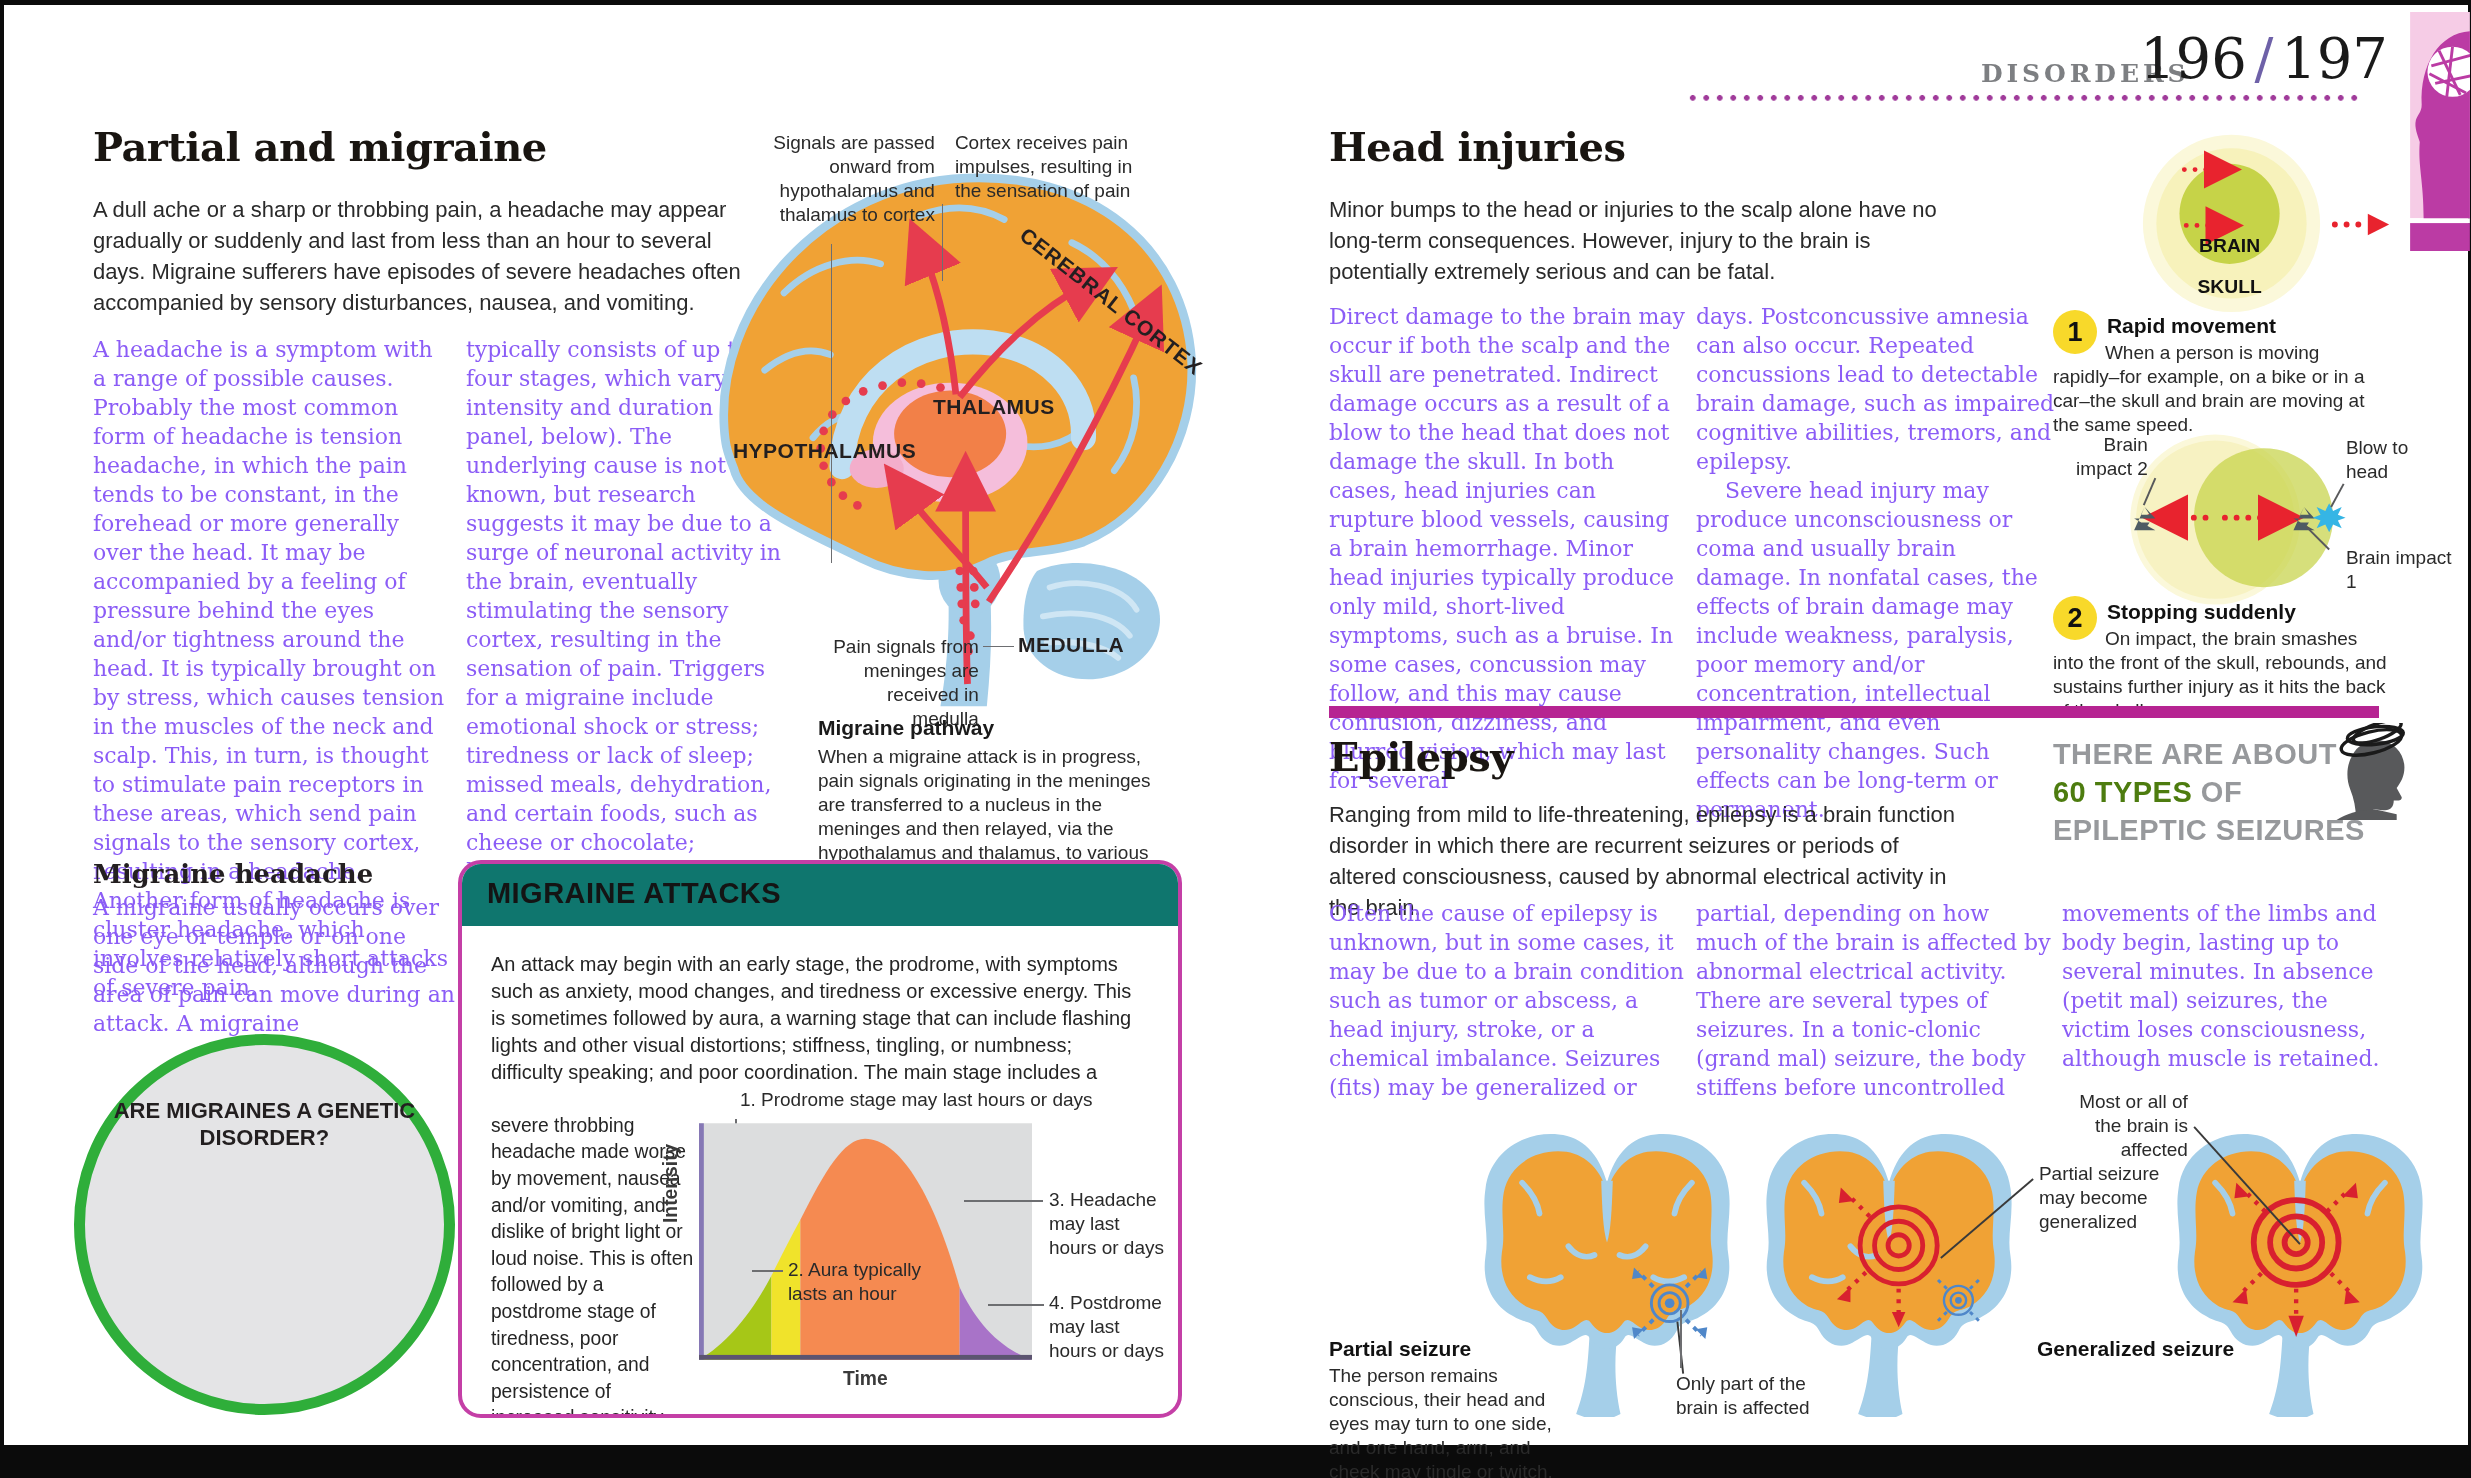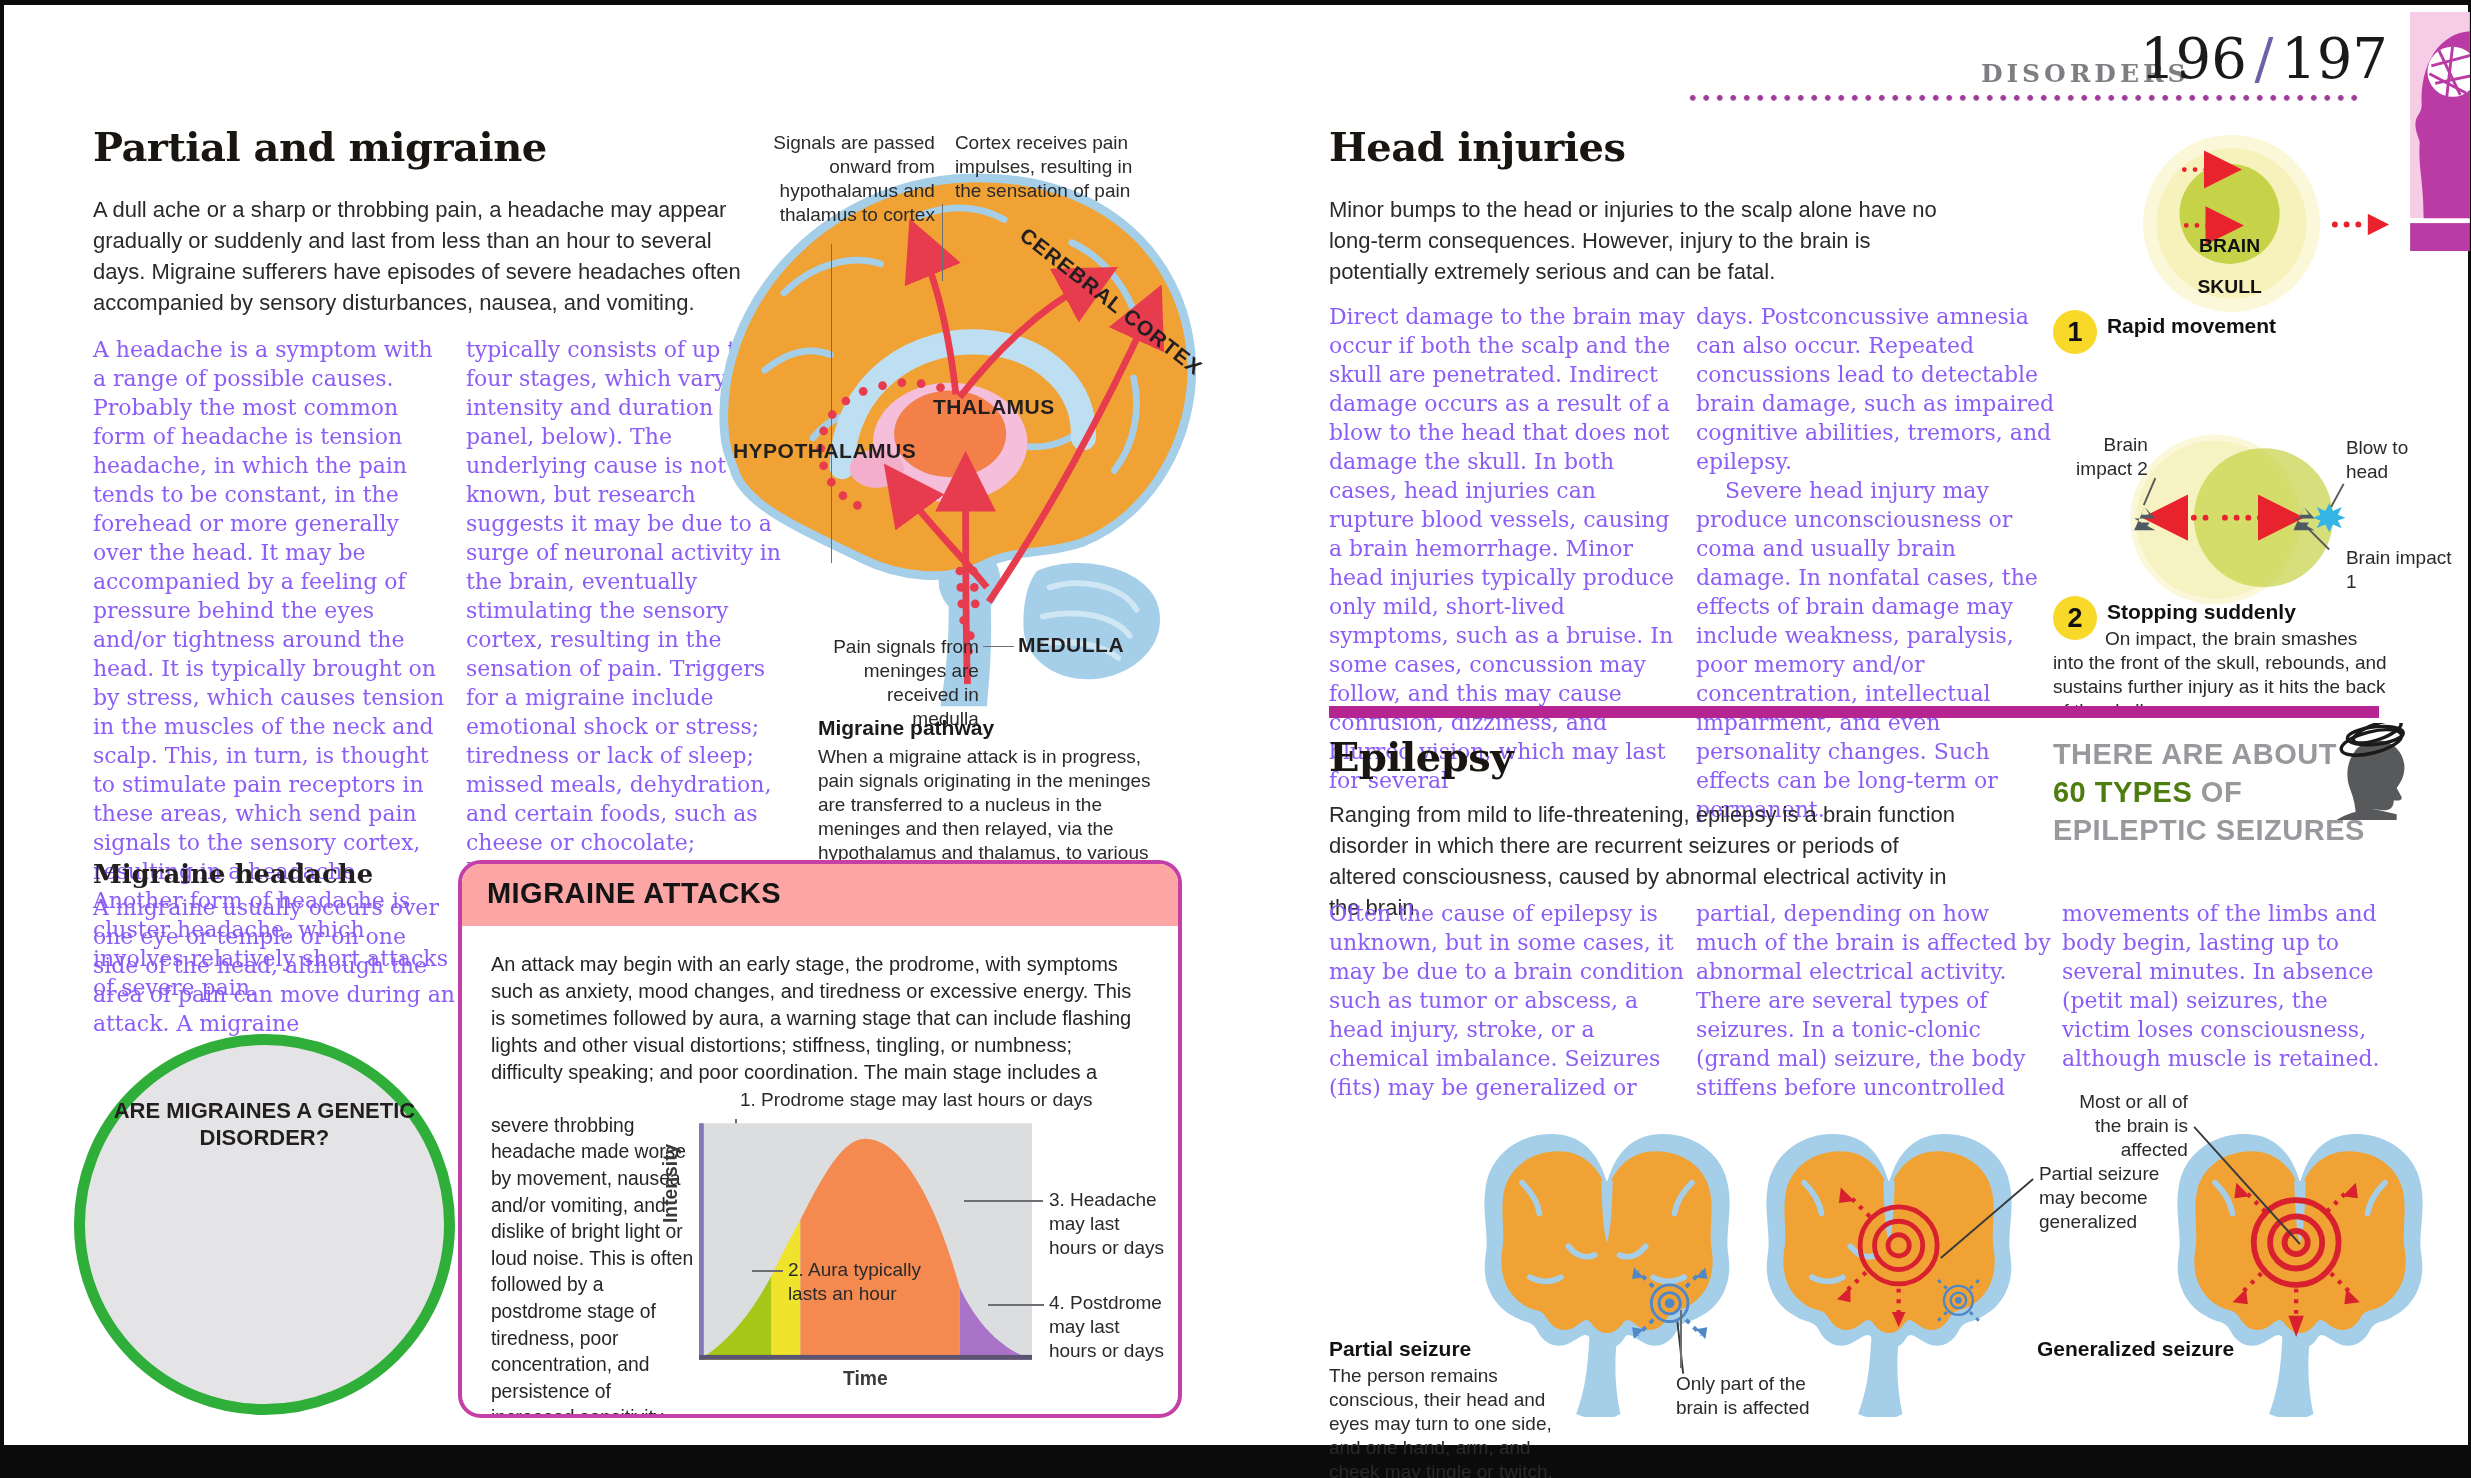--- a/index.html
+++ b/index.html
@@ -23,21 +23,21 @@
   #hdr-dots{background-image:radial-gradient(circle,#a03a9a 2.5px,transparent 3.1px);
             background-size:13.5px 7.7px;background-repeat:repeat-x;height:7.7px;}
   
   #qcircle{left:70px;top:1029px;width:359px;height:359px;border-radius:50%;
            background:#e4e4e6;border:11.6px solid #2fae3a;text-align:center;}
   #qcircle .q{font-weight:bold;font-size:22px;line-height:27px;margin-top:52px;}
   #qcircle .a{font-weight:bold;font-size:23px;line-height:29px;margin:13.5px 25px 0 25px;color:#1c1c1c;}
   
   #panel{left:454px;top:855px;width:716px;height:550px;border:4.8px solid #c43fa6;border-radius:23px;
          background:#fff;overflow:hidden;}
-  #panel-hdr{position:absolute;left:0;top:0;right:0;height:62px;background:#fca5a5;}
+  #panel-hdr{position:absolute;left:0;top:0;right:0;height:62px;background:#0f766e;}
   #panel-hdr span{display:block;padding:13.5px 0 0 25px;font-weight:bold;font-size:29px;color:#141414;letter-spacing:0.5px;}
   .ma-text{font-size:20px;line-height:27px;color:#252525;}
   .axis-label{font-weight:bold;font-size:19.3px;color:#3a3a3a;}
   
   .numcircle{width:44px;height:44px;border-radius:50%;background:#f8d92a;text-align:center;
              line-height:44px;font-weight:bold;font-size:27px;color:#111;}
   .step-title{font-weight:bold;font-size:21px;color:#111;}
   .step-body{font-size:19px;line-height:24px;color:#2a2a2a;text-indent:52px;}
   
   #fact{font-weight:bold;font-size:29px;line-height:38px;color:#97999c;letter-spacing:0.5px;}
@@ -224,20 +224,21 @@
   </div>
   <div class="abs" style="left:2325px;top:201px;width:64px;height:37px;">
     <svg width="64" height="37" viewBox="0 0 66 38">
       <line x1="6" y1="19" x2="38" y2="19" stroke="#e8232e" stroke-width="6" stroke-linecap="round" stroke-dasharray="0.1 12"></line>
       <path d="M40,8 L62,19 L40,30 Z" fill="#e8232e"></path>
     </svg>
   </div>
 
   <div class="abs numcircle" style="left:2049px;top:305px;">1</div>
   <div class="abs step-title" style="left:2103px;top:309px;">Rapid movement</div>
+  <div class="abs step-body" style="left:2049px;top:336px;width:338px;">When a person is moving rapidly–for example, on a bike or in a car–the skull and brain are moving at the same speed.</div>
 
   <div class="abs" style="left:2105px;top:413px;width:253px;height:208px;">
     <svg width="253" height="208" viewBox="0 0 262 215">
       <defs>
         <marker id="rh3" markerWidth="8" markerHeight="8" refX="4" refY="4" orient="auto">
           <path d="M0,0 L8,4 L0,8 Z" fill="#e8232e"></path>
         </marker>
       </defs>
       <circle cx="110" cy="105" r="88" fill="#fbf8da"></circle>
       <circle cx="110" cy="105" r="82" fill="#f7f2c2"></circle>

